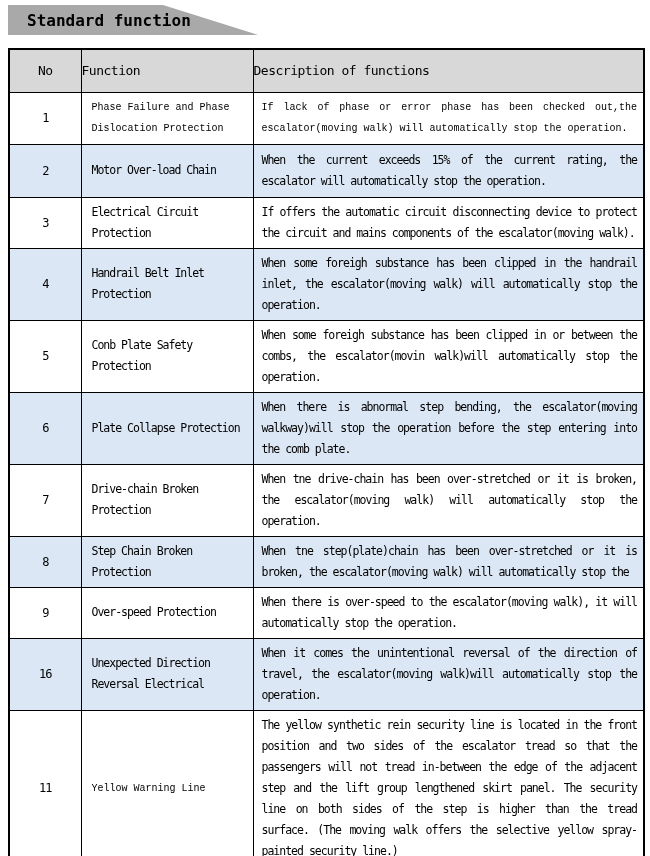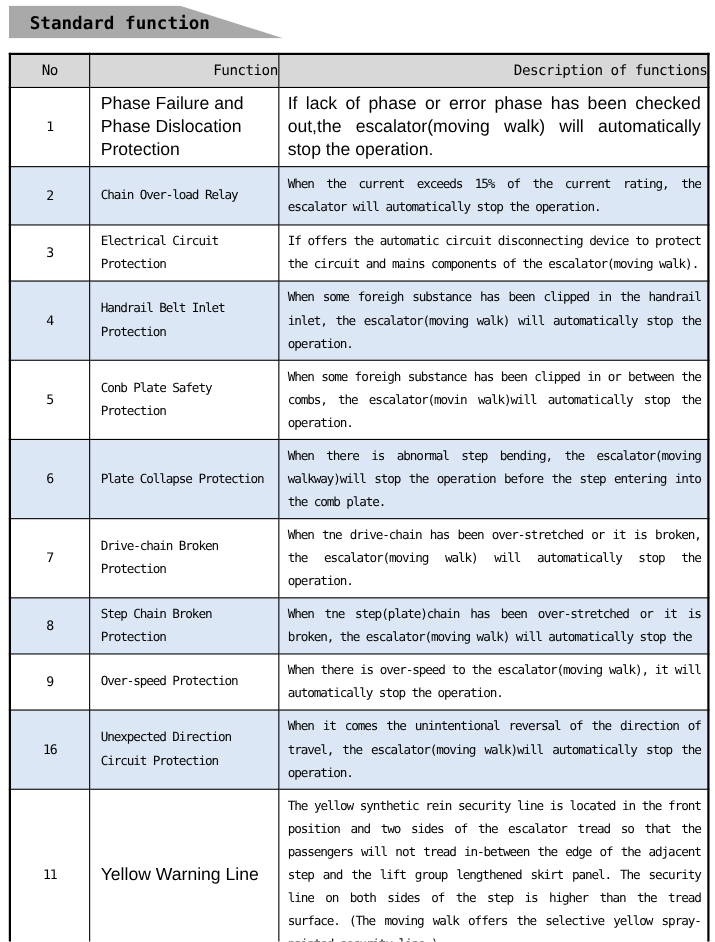--- a/index.html
+++ b/index.html
@@ -32,42 +32,42 @@
     border:2px solid var(--border);
   }
   col.c-no{width:72px;}
   col.c-fn{width:172px;}
   col.c-ds{width:391px;}
   th,td{
     border:1px solid var(--border);
     vertical-align:middle;
     color:var(--text);
   }
-  thead tr{height:30px;border-radius:13px;}
+  thead tr{height:43px;border-radius:13px;}
   th{
     background:var(--header-bg);
     font-weight:normal;font-size:13px;letter-spacing:-0.5px;
-    text-align:right;
+    text-align:left;
   }
   th.h-no{text-align:center;}
   td.no{
     text-align:center;font-size:12px;letter-spacing:-1px;
   }
   td.fn{
     font-size:11.5px;letter-spacing:-1px;line-height:21px;
     padding:3px 4px 3px 10px;
   }
   td.ds{
     font-size:11.5px;letter-spacing:-1px;line-height:21px;
     padding:4px 6px 4px 8px;text-align:justify;margin-left:19px;
   }
   tr.shade td{background:var(--alt-bg);}
   td.sans{
-    font-family:Liberation Sans, sans-serif;
-    font-size:16px;letter-spacing:0px;
+    font-family:Liberation Mono, monospace;
+    font-size:10px;letter-spacing:0px;
   }
 </style>
 </head>
 <body>
 
 <div class="banner">
   <span>Standard function</span>
 </div>
 
 <table>
@@ -84,21 +84,21 @@
     </tr>
   </thead>
   <tbody>
       <tr style="height: 52px;">
         <td class="no">1</td>
         <td class="fn sans">Phase Failure and Phase Dislocation Protection</td>
         <td class="ds sans">If lack of phase or error phase has been checked out,the escalator(moving walk) will automatically stop the operation.</td>
       </tr>
       <tr class="shade" style="height: 53px;">
         <td class="no">2</td>
-        <td class="fn">Chain Over-load Relay</td>
+        <td class="fn">Motor Over-load Chain</td>
         <td class="ds">When the current exceeds 15% of the current rating, the escalator will automatically stop the operation.</td>
       </tr>
       <tr style="height: 45px;">
         <td class="no">3</td>
         <td class="fn">Electrical Circuit Protection</td>
         <td class="ds">If offers the automatic circuit disconnecting device to protect the circuit and mains components of the escalator(moving walk).</td>
       </tr>
       <tr class="shade" style="height: 62px;">
         <td class="no">4</td>
         <td class="fn">Handrail Belt Inlet Protection</td>
@@ -124,21 +124,21 @@
         <td class="fn">Step Chain Broken Protection</td>
         <td class="ds">When tne step(plate)chain has been over-stretched or it is broken, the escalator(moving walk) will automatically stop the</td>
       </tr>
       <tr style="height: 43px;">
         <td class="no">9</td>
         <td class="fn">Over-speed Protection</td>
         <td class="ds">When there is over-speed to the escalator(moving walk), it will automatically stop the operation.</td>
       </tr>
       <tr class="shade" style="height: 62px;">
         <td class="no">16</td>
-        <td class="fn">Unexpected Direction Circuit Protection</td>
+        <td class="fn">Unexpected Direction Reversal Electrical</td>
         <td class="ds">When it comes the unintentional reversal of the direction of travel, the escalator(moving walk)will automatically stop the operation.</td>
       </tr>
       <tr style="height: 124px;">
         <td class="no">11</td>
         <td class="fn sans">Yellow Warning Line</td>
         <td class="ds">The yellow synthetic rein security line is located in the front position and two sides of the escalator tread so that the passengers will not tread in-between the edge of the adjacent step and the lift group lengthened skirt panel. The security line on both sides of the step is higher than the tread surface. (The moving walk offers the selective yellow spray-painted security line.)</td>
       </tr>
     </tbody>
 </table>
 

